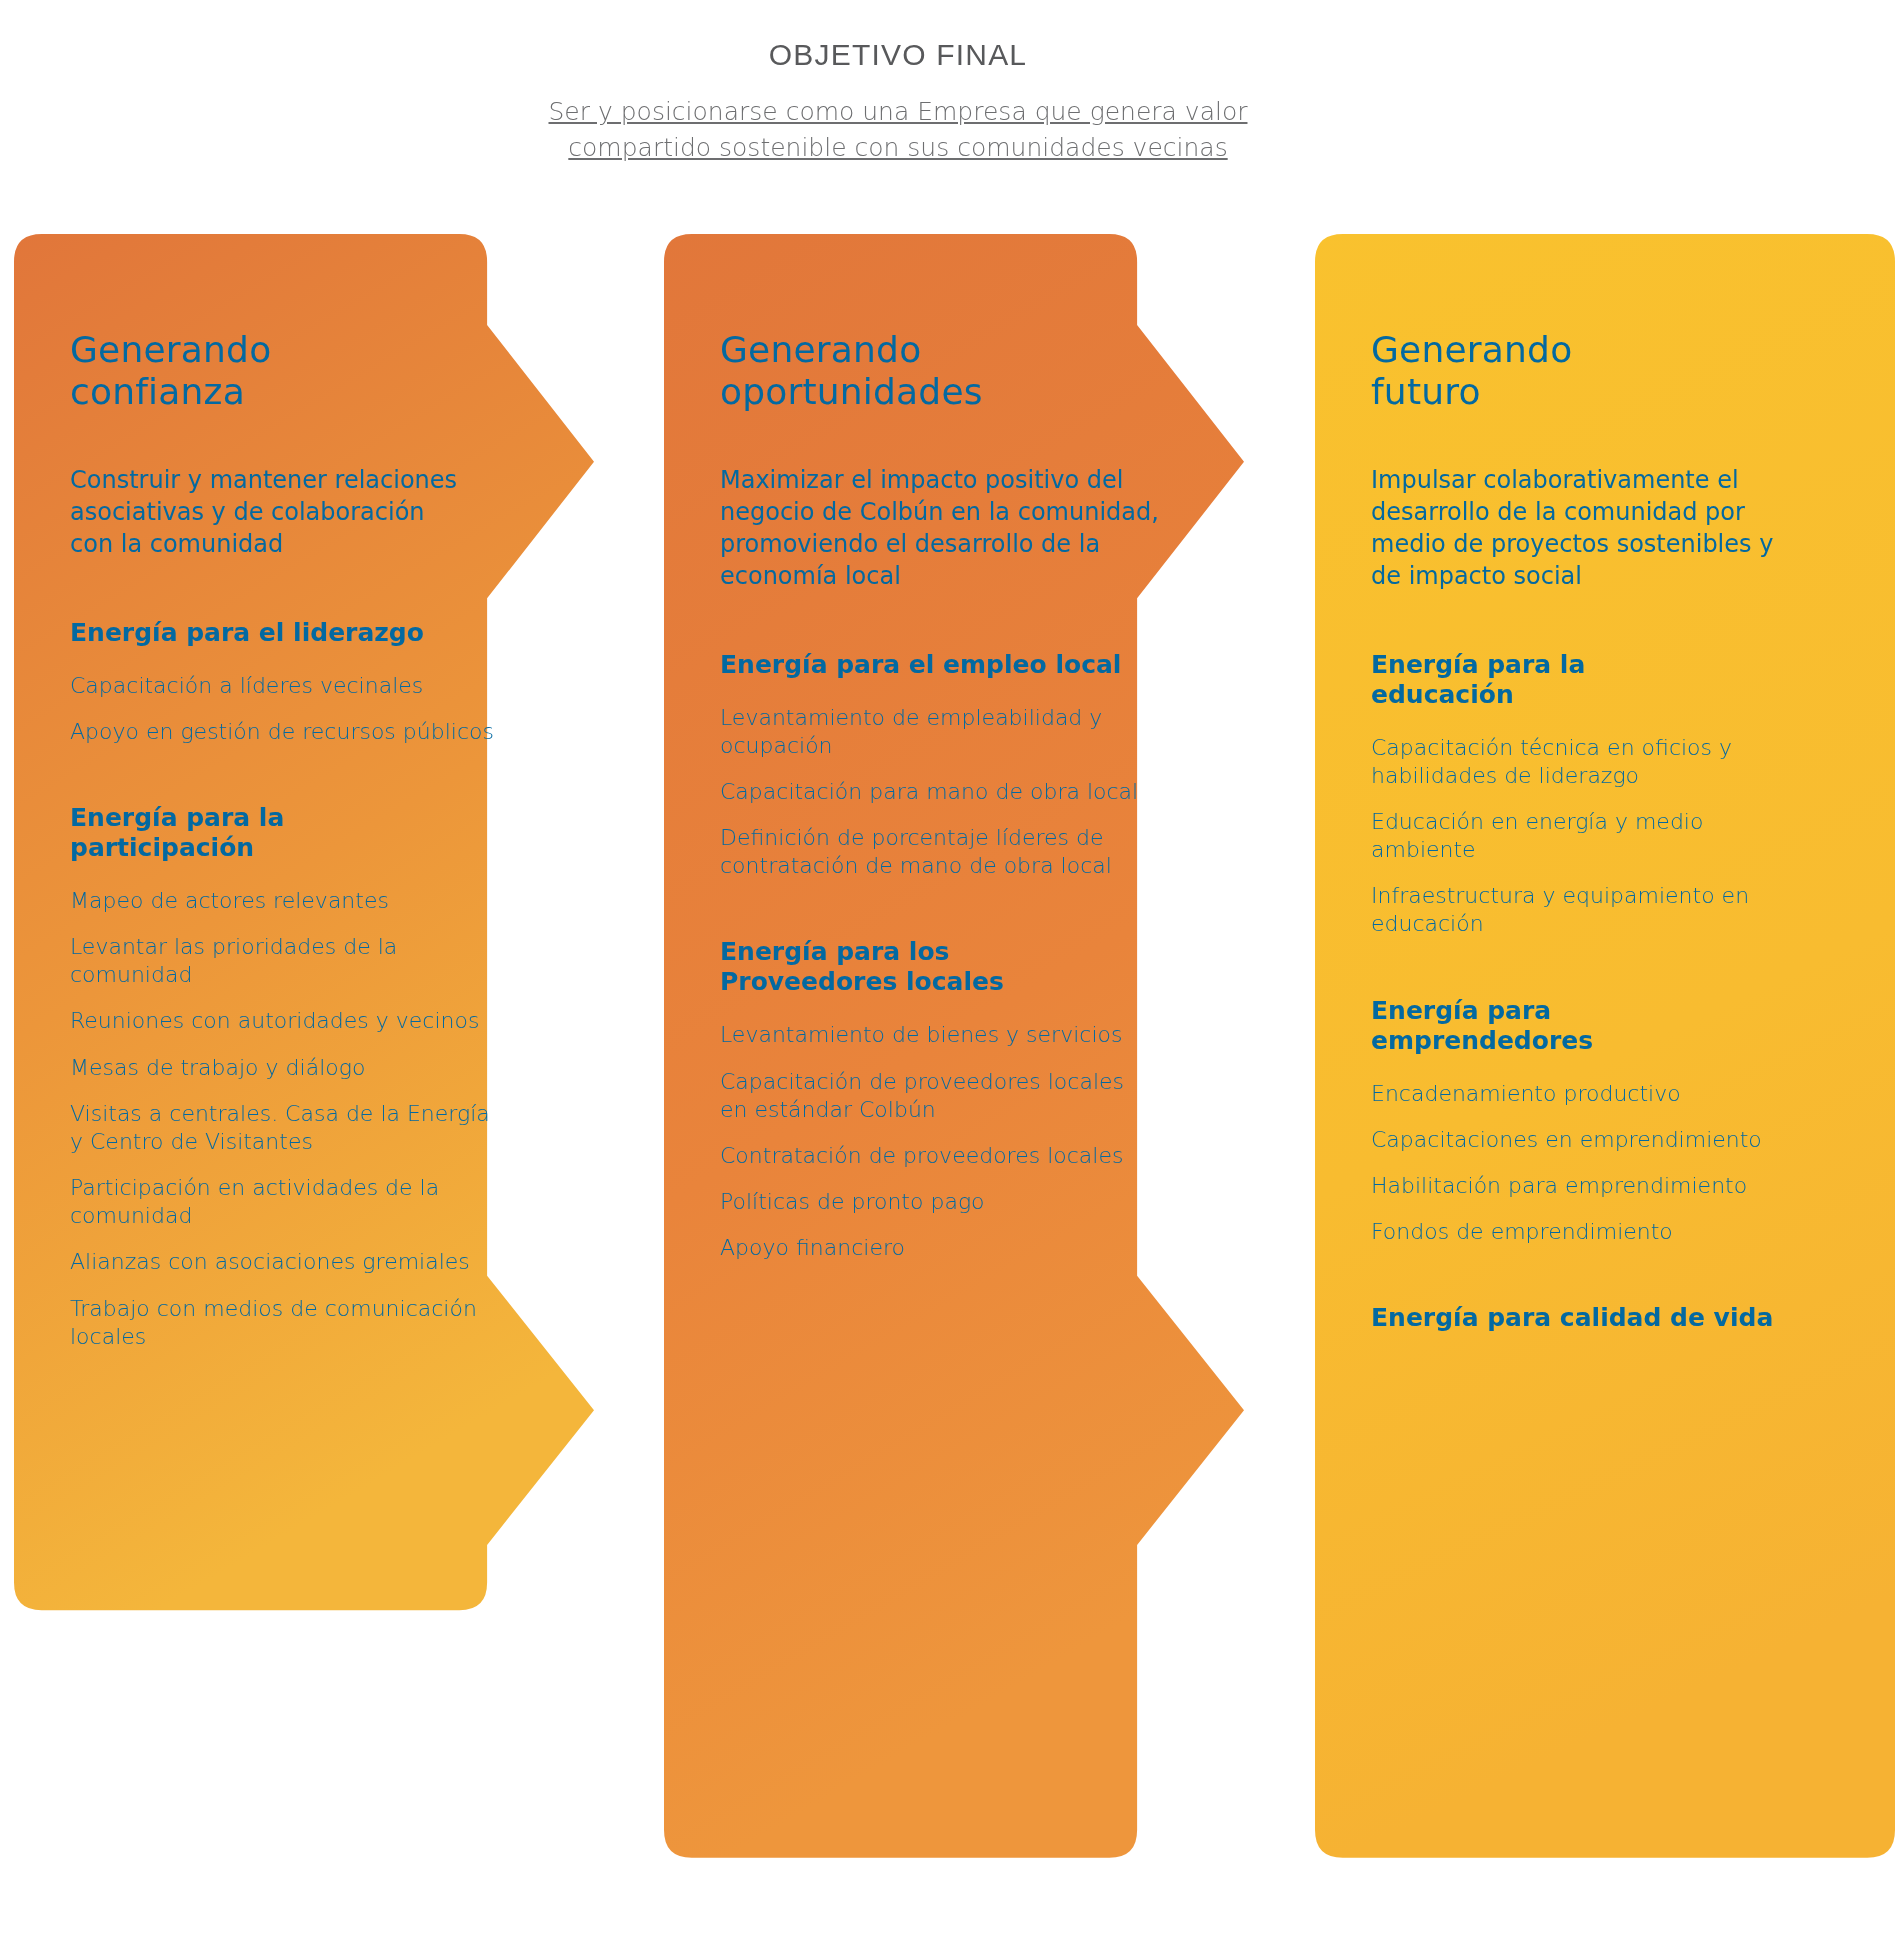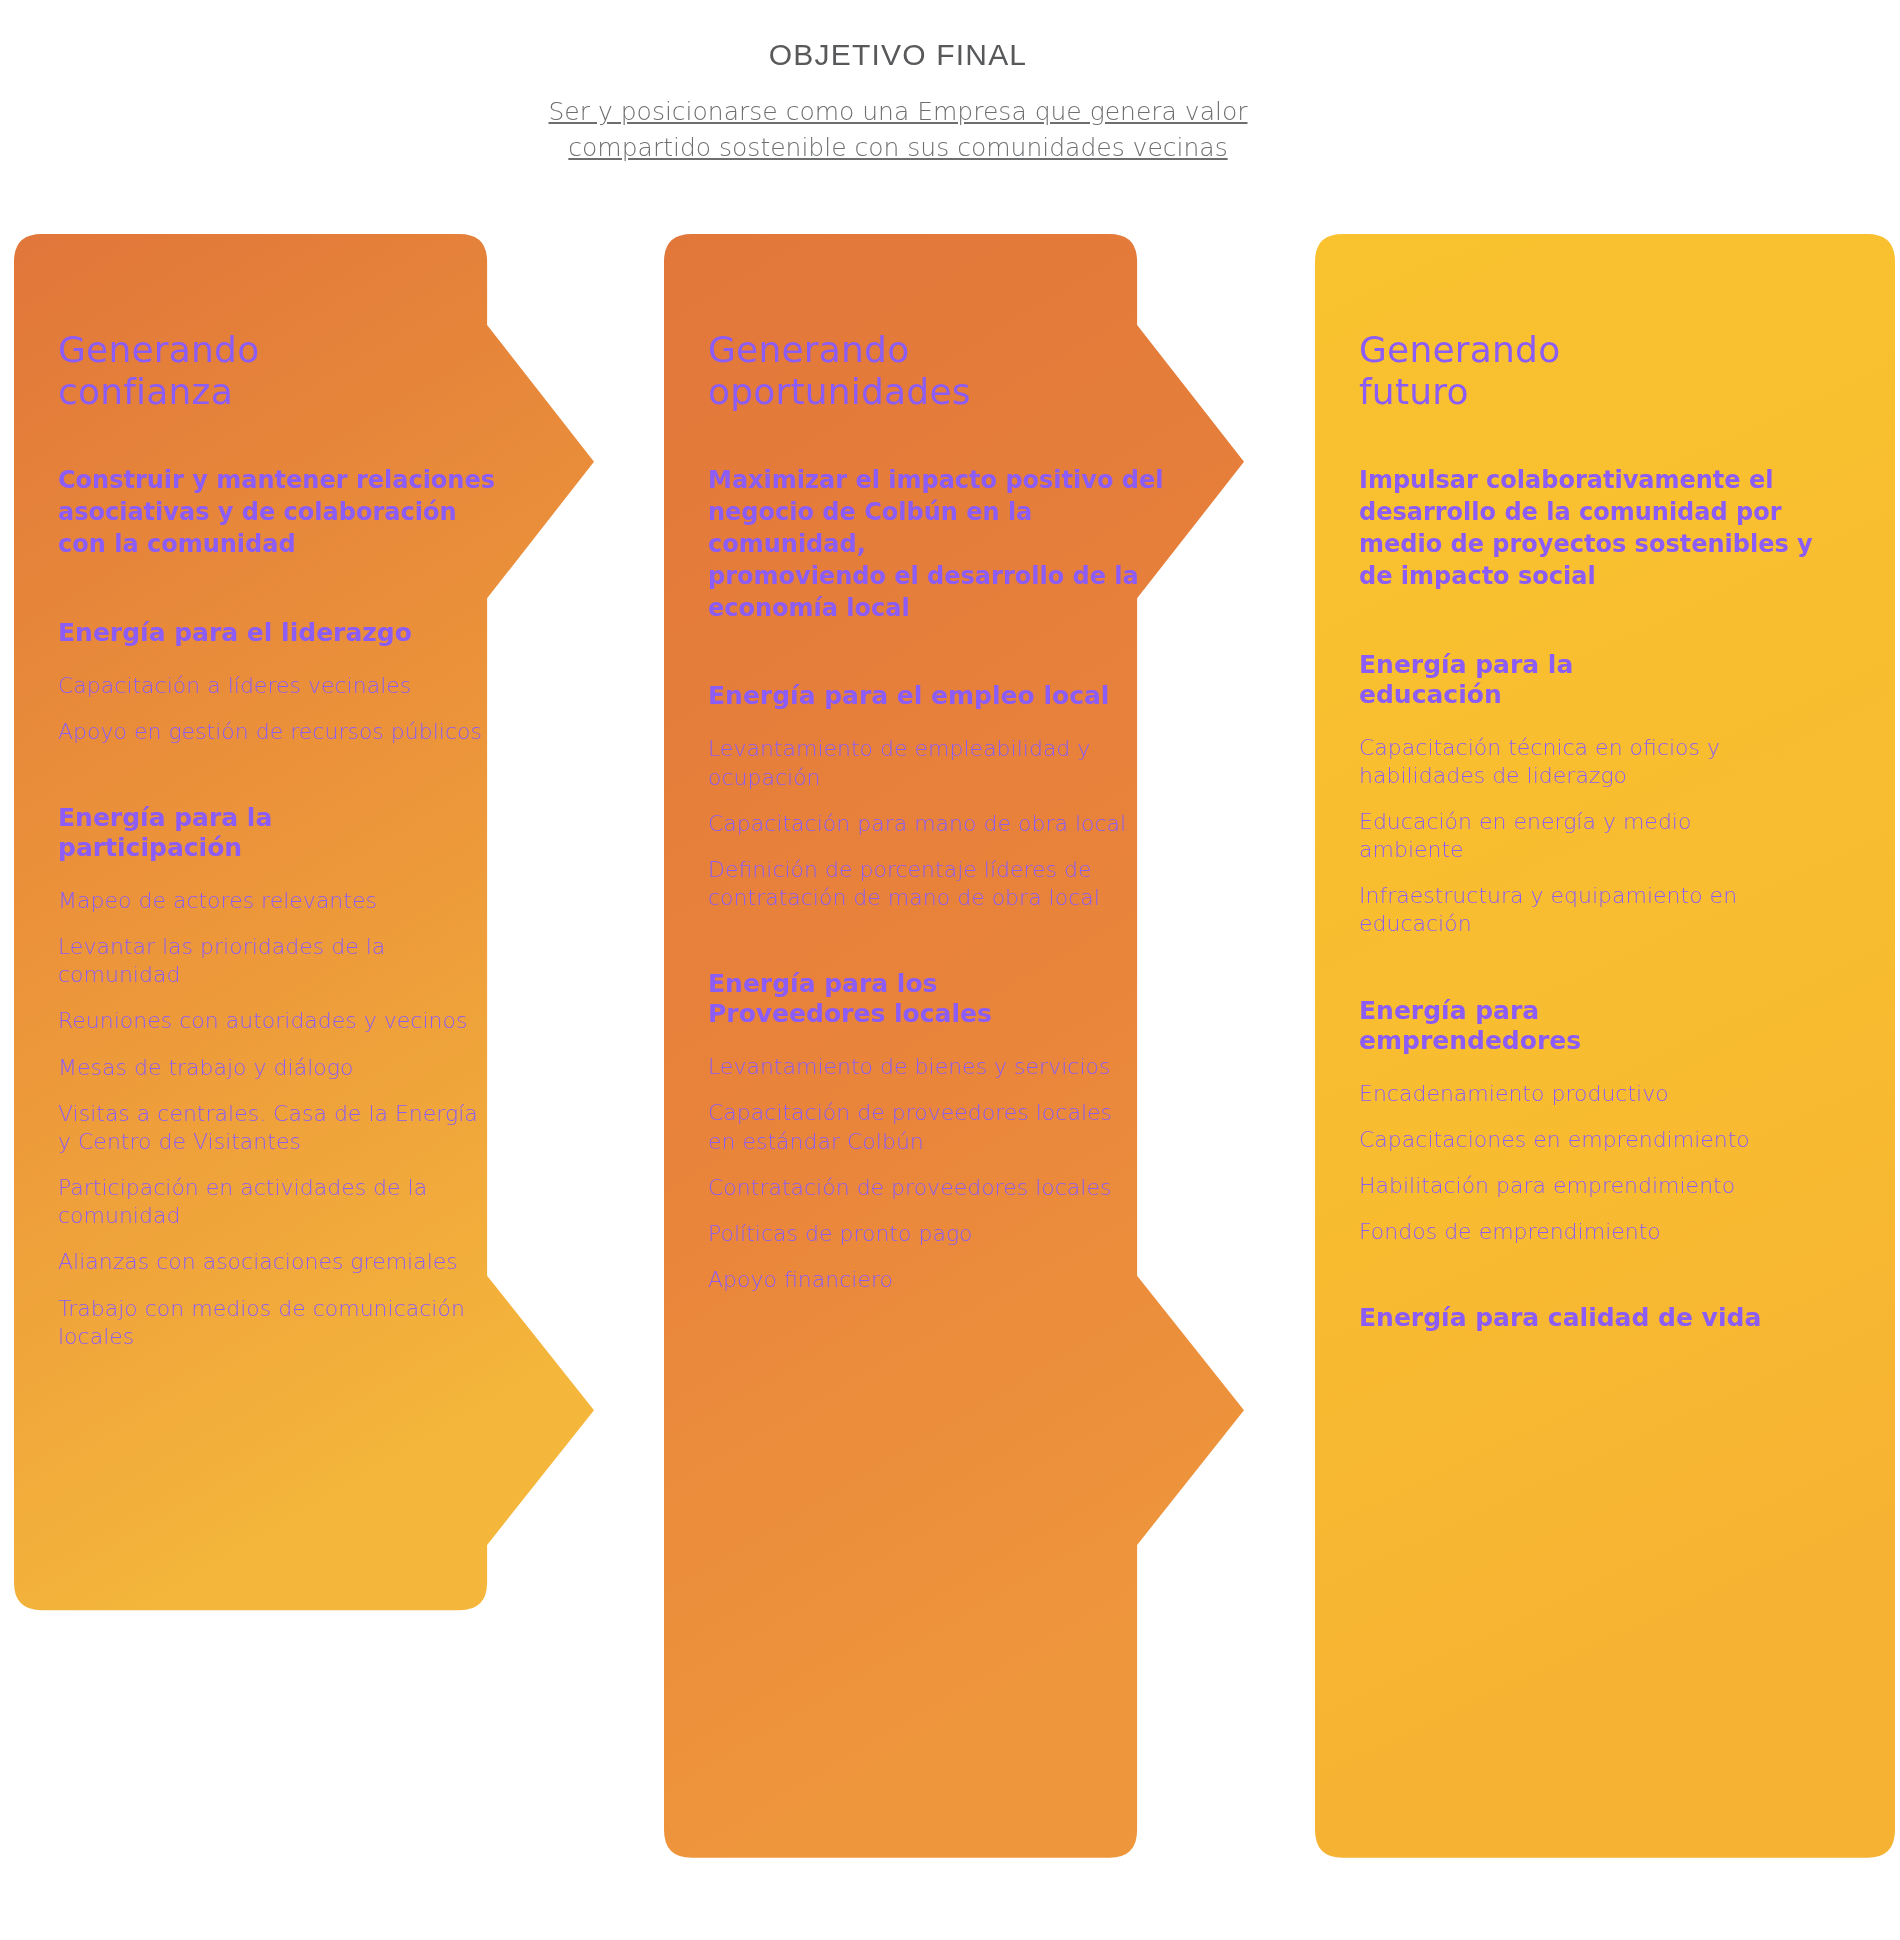--- a/index.html
+++ b/index.html
@@ -48,45 +48,45 @@
   .colwrap.c2{left:664px;}
   .colwrap.c3{left:1315px;}
 
   .colshape{
     position:absolute;
     inset:0;
     width:100%;height:100%;
   }
   .content{
     position:absolute;
-    left:0;top:0;
+    left:12px;top:0;
     width:580px;
     padding:16px;
     box-sizing:border-box;
-    color:#8b5cf6;
+    color:#0369a1;
   }
   .c1 .content,.c2 .content{padding-left:44px;padding-right:69px;}
   .c3 .content{padding-left:44px;padding-right:44px;}
 
   .col-title{
     font-size:36px;
     line-height:1.18;
     font-weight:400;
     margin:0;
     padding-top:79px;
     font-family:"DejaVu Sans", sans-serif;
     letter-spacing:0.2px;
   }
   .col-title span{display:block;}
 
   .col-desc{
     font-size:24px;
     line-height:1.33;
     margin-top:51px;
-    font-weight:700;
+    font-weight:400;
     font-family:"DejaVu Sans", sans-serif;
   }
   .col-desc span{display:block;}
 
   .section{margin-top:57px;}
   .sec-head{
     font-size:25px;
     line-height:1.2;
     font-weight:700;
     margin:0 0 24px 0;

